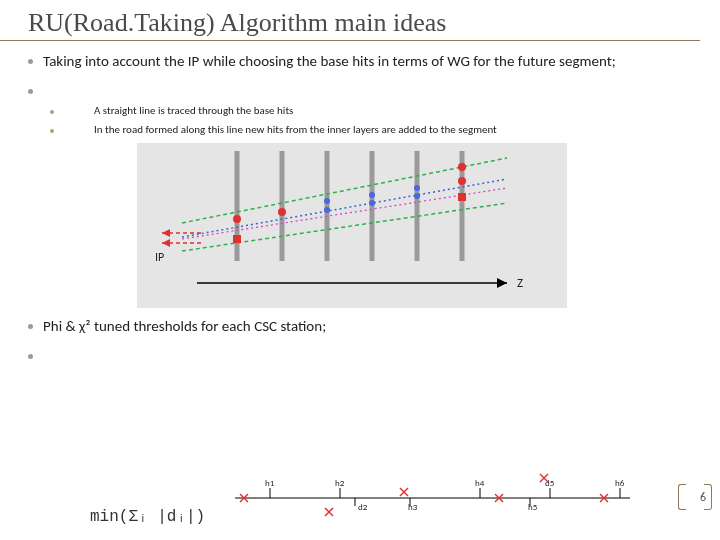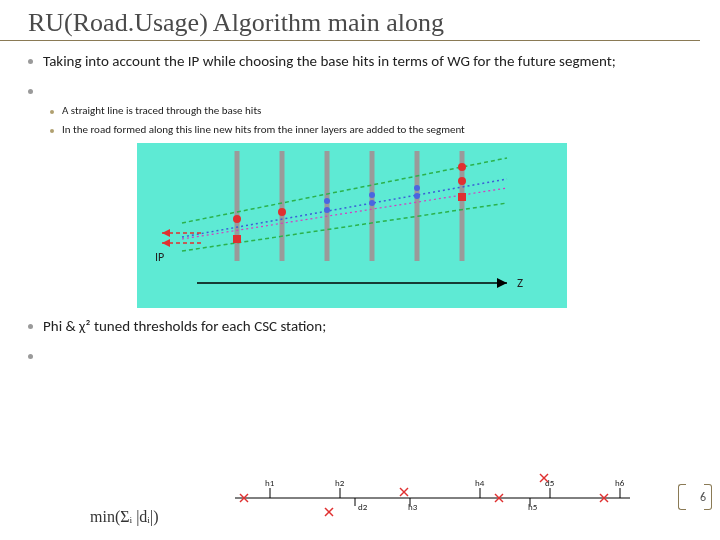--- a/index.html
+++ b/index.html
@@ -33,32 +33,32 @@
   }
   .b1 .txt { font-size: 15px; color: #222; line-height: 1.35; }
   .b2 {
     display: flex; align-items: flex-start;
     margin: 0 0 4px 22px;
   }
   .b2 .dot {
     width: 4px; height: 4px; border-radius: 50%;
     background: #b0a070; margin: 6px 8px 0 0; flex: 0 0 auto;
   }
-  .b2 .txt { font-size: 11px; color: #222; line-height: 1.3; }
+  .b2 .txt { font-size: 11px; color: #222; line-height: 1.3; margin-left: 32px; }
   .diagram {
     width: 430px; height: 165px;
     margin: 6px auto 8px auto;
     position: relative;
-    background: #5eead4;
+    background: #e5e5e5;
   }
   .formula-row {
     position: absolute;
     left: 90px; bottom: 14px;
     display: flex; align-items: center;
-    font-family: Liberation Serif, serif;
+    font-family: Liberation Mono, monospace;
     font-size: 16px; color: #333;
   }
   .hit-diagram {
     position: absolute;
     left: 230px; bottom: 22px;
     width: 410px; height: 50px; text-decoration: underline;
   }
   .pagenum {
     position: absolute;
     right: 14px; bottom: 36px;
@@ -70,21 +70,21 @@
     width: 8px; height: 26px;
     border-top: 1.5px solid #8a7a55;
     border-bottom: 1.5px solid #8a7a55;
   }
   .bracket.left { right: 34px; bottom: 30px; border-left: 1.5px solid #8a7a55; border-top-left-radius: 3px; border-bottom-left-radius: 3px;}
   .bracket.right { right: 8px; bottom: 30px; border-right: 1.5px solid #8a7a55; border-top-right-radius: 3px; border-bottom-right-radius: 3px;}
 </style>
 </head>
 <body>
 
-<div class="title">RU(Road.Usage) Algorithm main along</div>
+<div class="title">RU(Road.Taking) Algorithm main ideas</div>
 
 <div class="bullets">
   <div class="b1">
     <div class="dot"></div>
     <div class="txt">Taking into account the IP while choosing the base hits in terms of WG for the future segment;</div>
   </div>
   <div class="b1">
     <div class="dot"></div>
   </div>
   <div class="b2">

